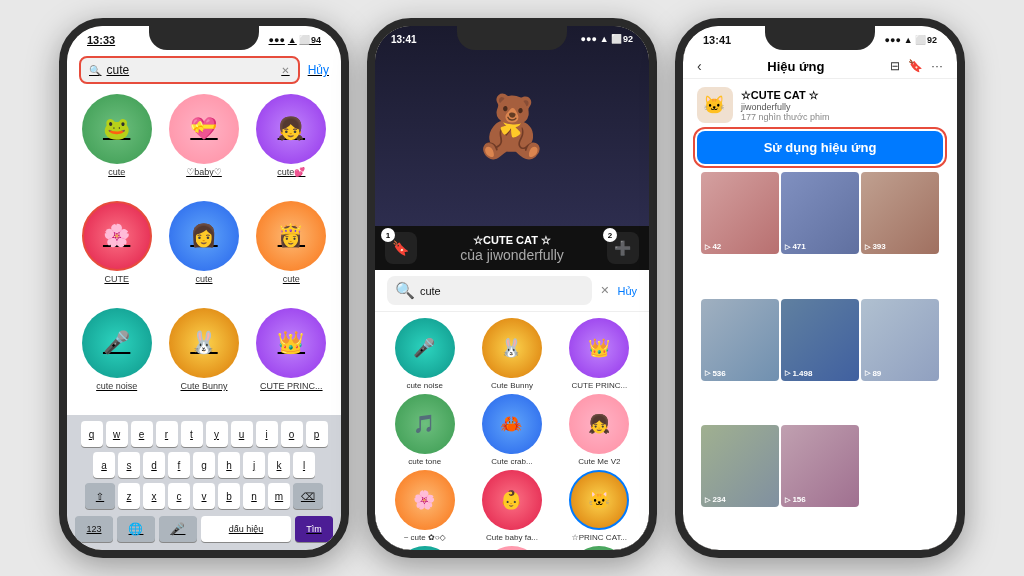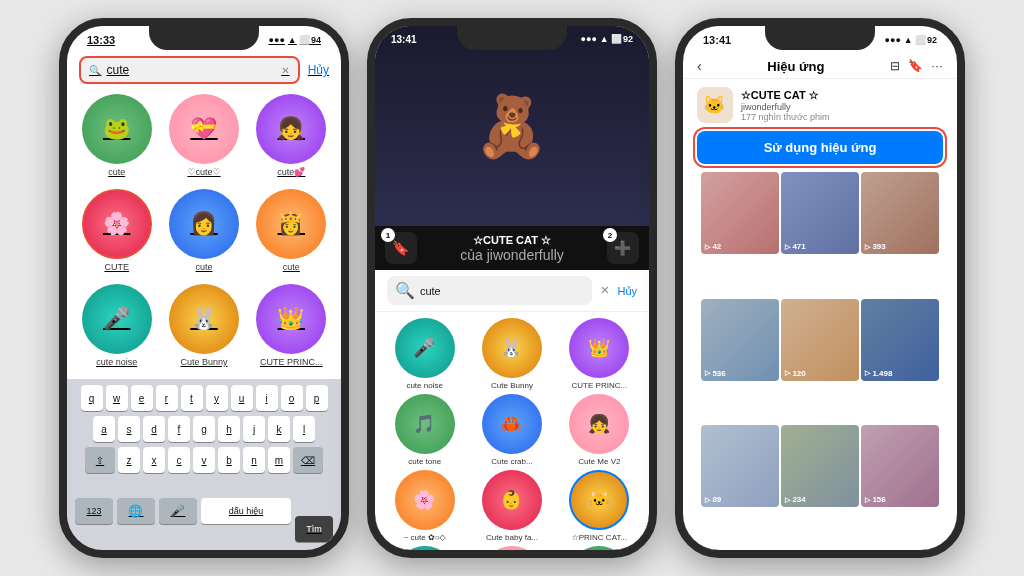--- a/index.html
+++ b/index.html
@@ -136,21 +136,21 @@
       height: 26px;
       display: flex;
       align-items: center;
       justify-content: center;
       font-size: 10px;
       color: #111;
       box-shadow: 0 1px 0 #888;
     }
     .kb-key.wide { min-width: 30px; }
     .kb-key.space { min-width: 90px; }
-    .kb-key.blue { background: #404040; color: white; margin-top: 36px; }
+    .kb-key.blue { background: #4c1d95; color: white; }
     .kb-key.dark { background: #adb5bd; }
     .kb-bottom {
       display: flex;
       justify-content: space-between;
       align-items: center;
       padding: 2px 4px;
       gap: 4px;
     }
     .kb-bottom .kb-key { flex: 1; }
 
@@ -423,21 +423,21 @@
       <span class="cancel-btn">Hủy</span>
     </div>
 
     <div class="filter-grid">
       <div class="filter-item">
         <div class="filter-thumb av-green">🐸</div>
         <span class="filter-label">cute</span>
       </div>
       <div class="filter-item">
         <div class="filter-thumb av-pink">💝</div>
-        <span class="filter-label">♡cute♡</span>
+        <span class="filter-label">♡baby♡</span>
       </div>
       <div class="filter-item">
         <div class="filter-thumb av-purple">👧</div>
         <span class="filter-label">cute💕</span>
       </div>
       <div class="filter-item">
         <div class="filter-thumb av-rose highlighted">🌸</div>
         <span class="filter-label">CUTE</span>
       </div>
       <div class="filter-item">
@@ -645,23 +645,20 @@
       </div>
       <div class="p3-video-cell vc2">
         <div class="count-badge"><span class="play-icon">▷</span>471</div>
       </div>
       <div class="p3-video-cell vc3">
         <div class="count-badge"><span class="play-icon">▷</span>393</div>
       </div>
       <div class="p3-video-cell vc4">
         <div class="count-badge"><span class="play-icon">▷</span>536</div>
       </div>
-      <div class="p3-video-cell vc5">
-        <div class="count-badge"><span class="play-icon">▷</span>120</div>
-      </div>
       <div class="p3-video-cell vc6">
         <div class="count-badge"><span class="play-icon">▷</span>1.498</div>
       </div>
       <div class="p3-video-cell vc7">
         <div class="count-badge"><span class="play-icon">▷</span>89</div>
       </div>
       <div class="p3-video-cell vc8">
         <div class="count-badge"><span class="play-icon">▷</span>234</div>
       </div>
       <div class="p3-video-cell vc9">

